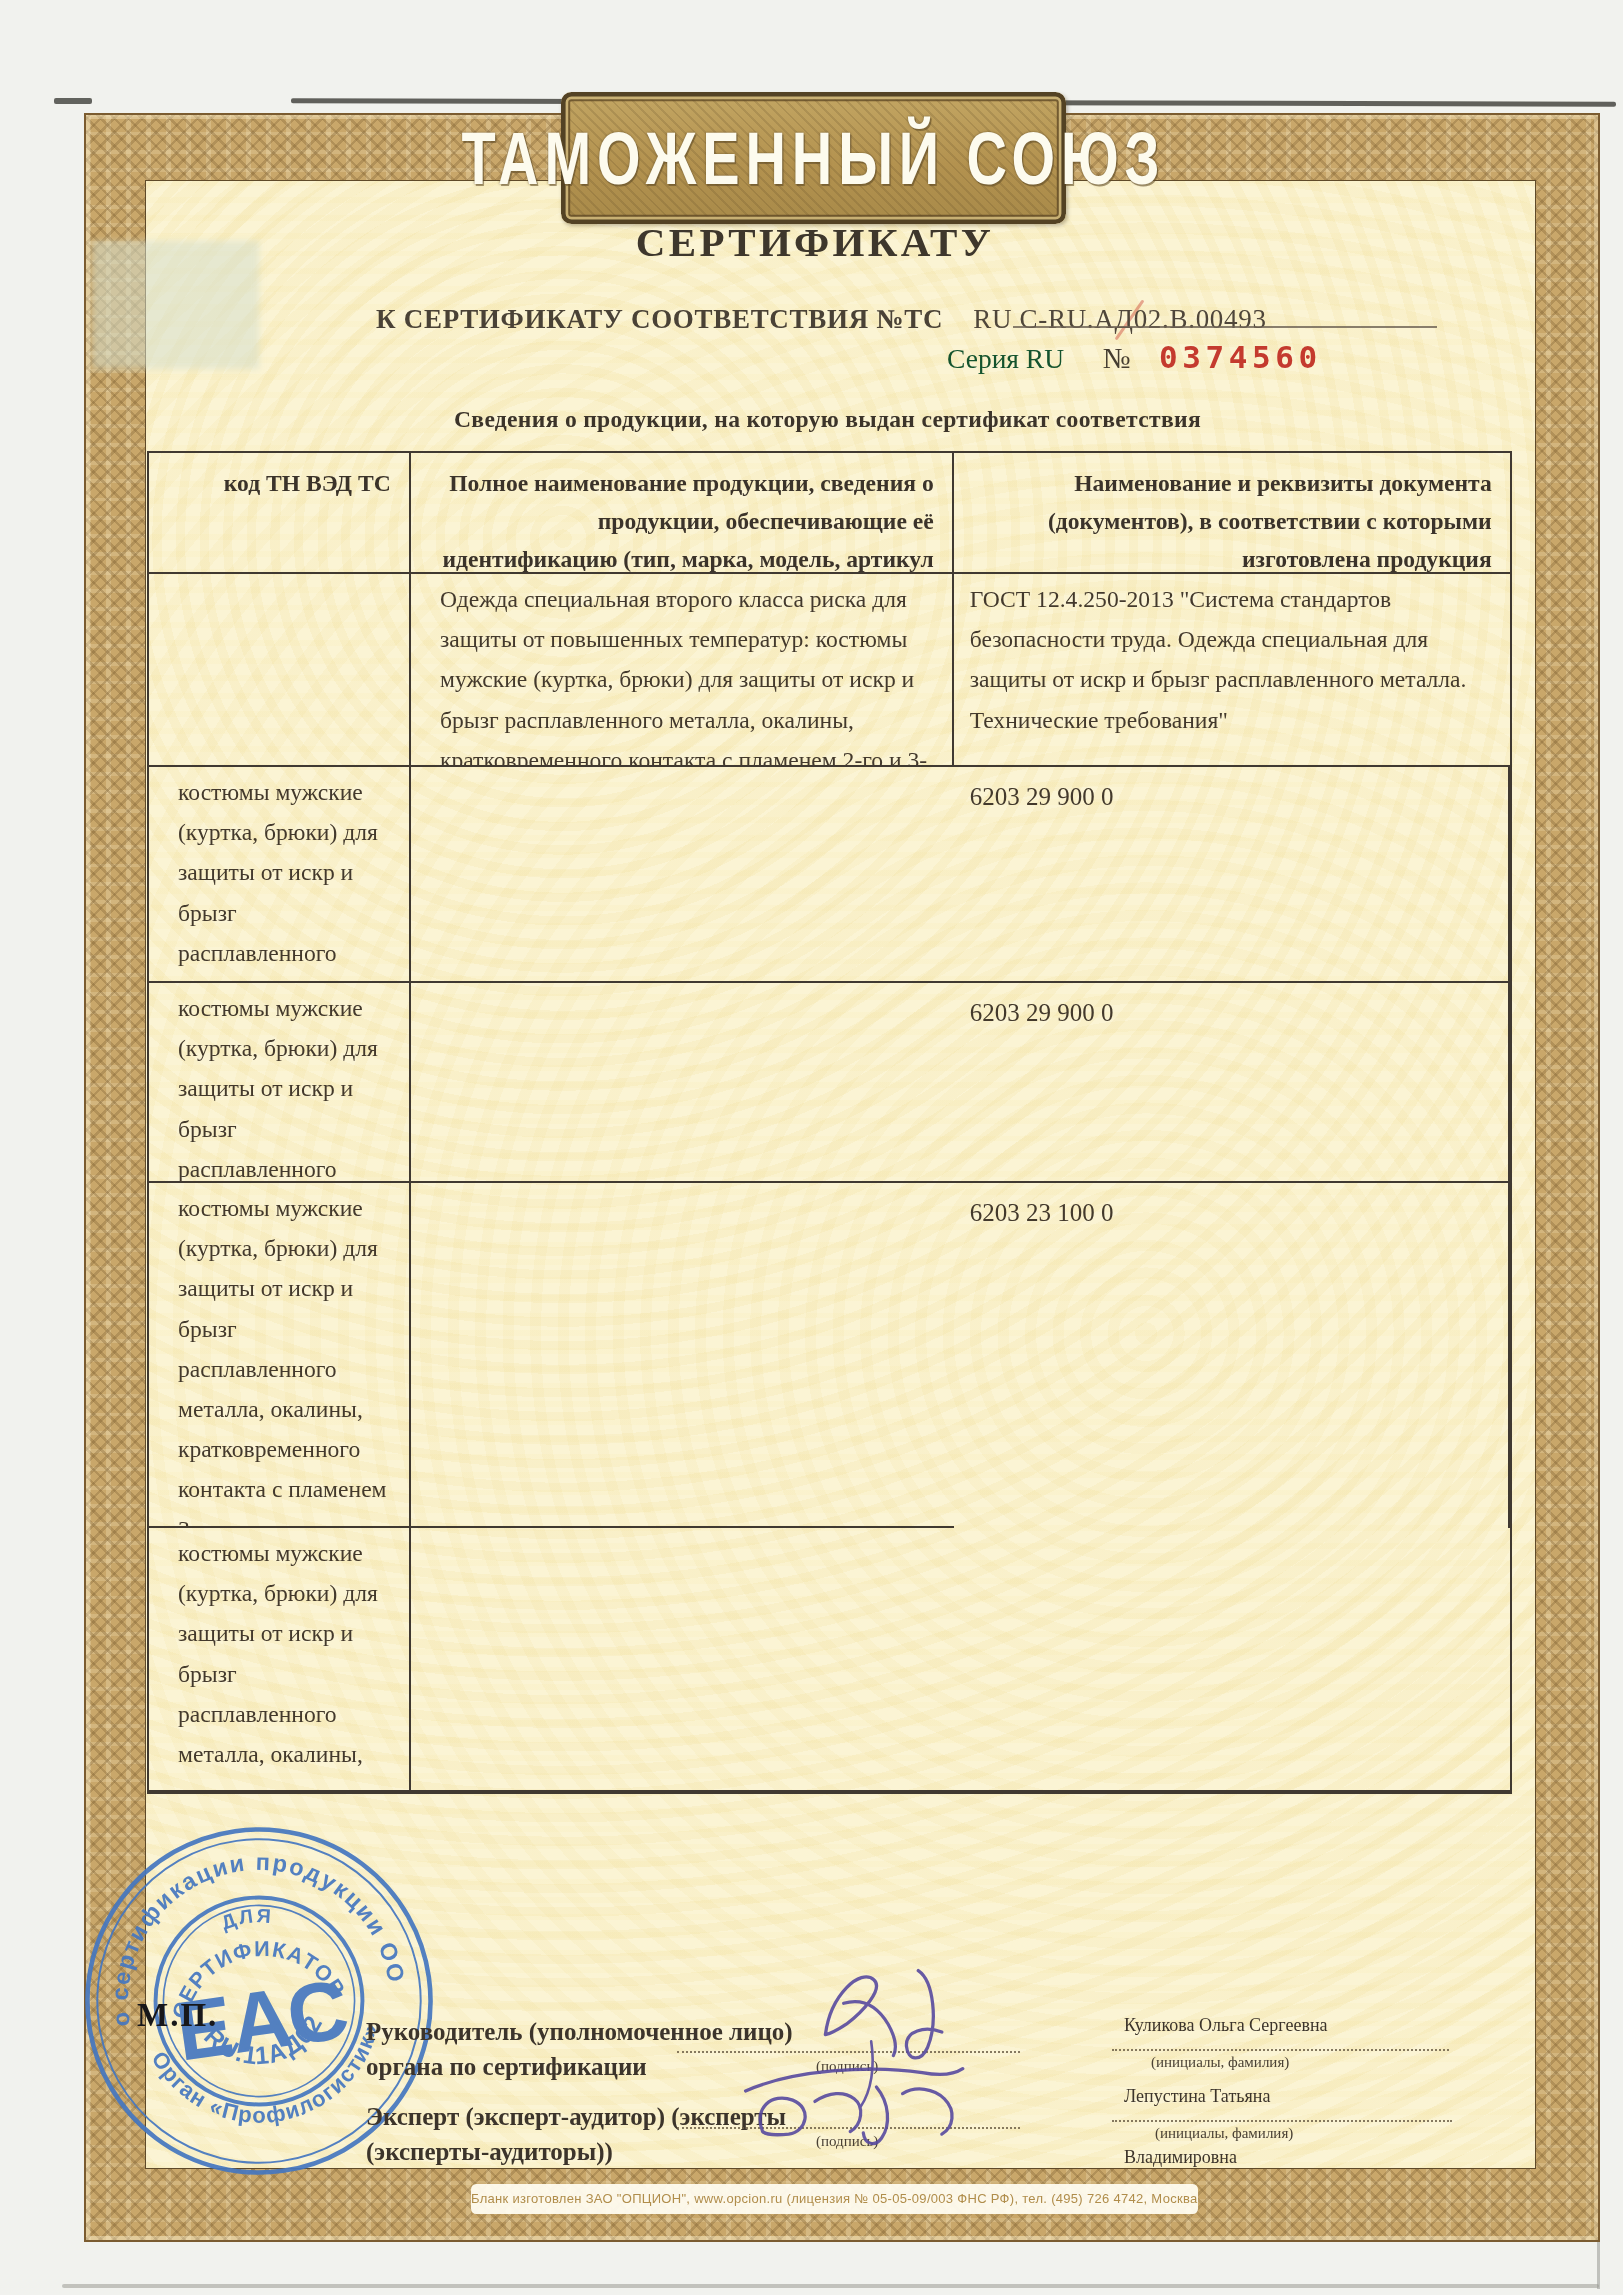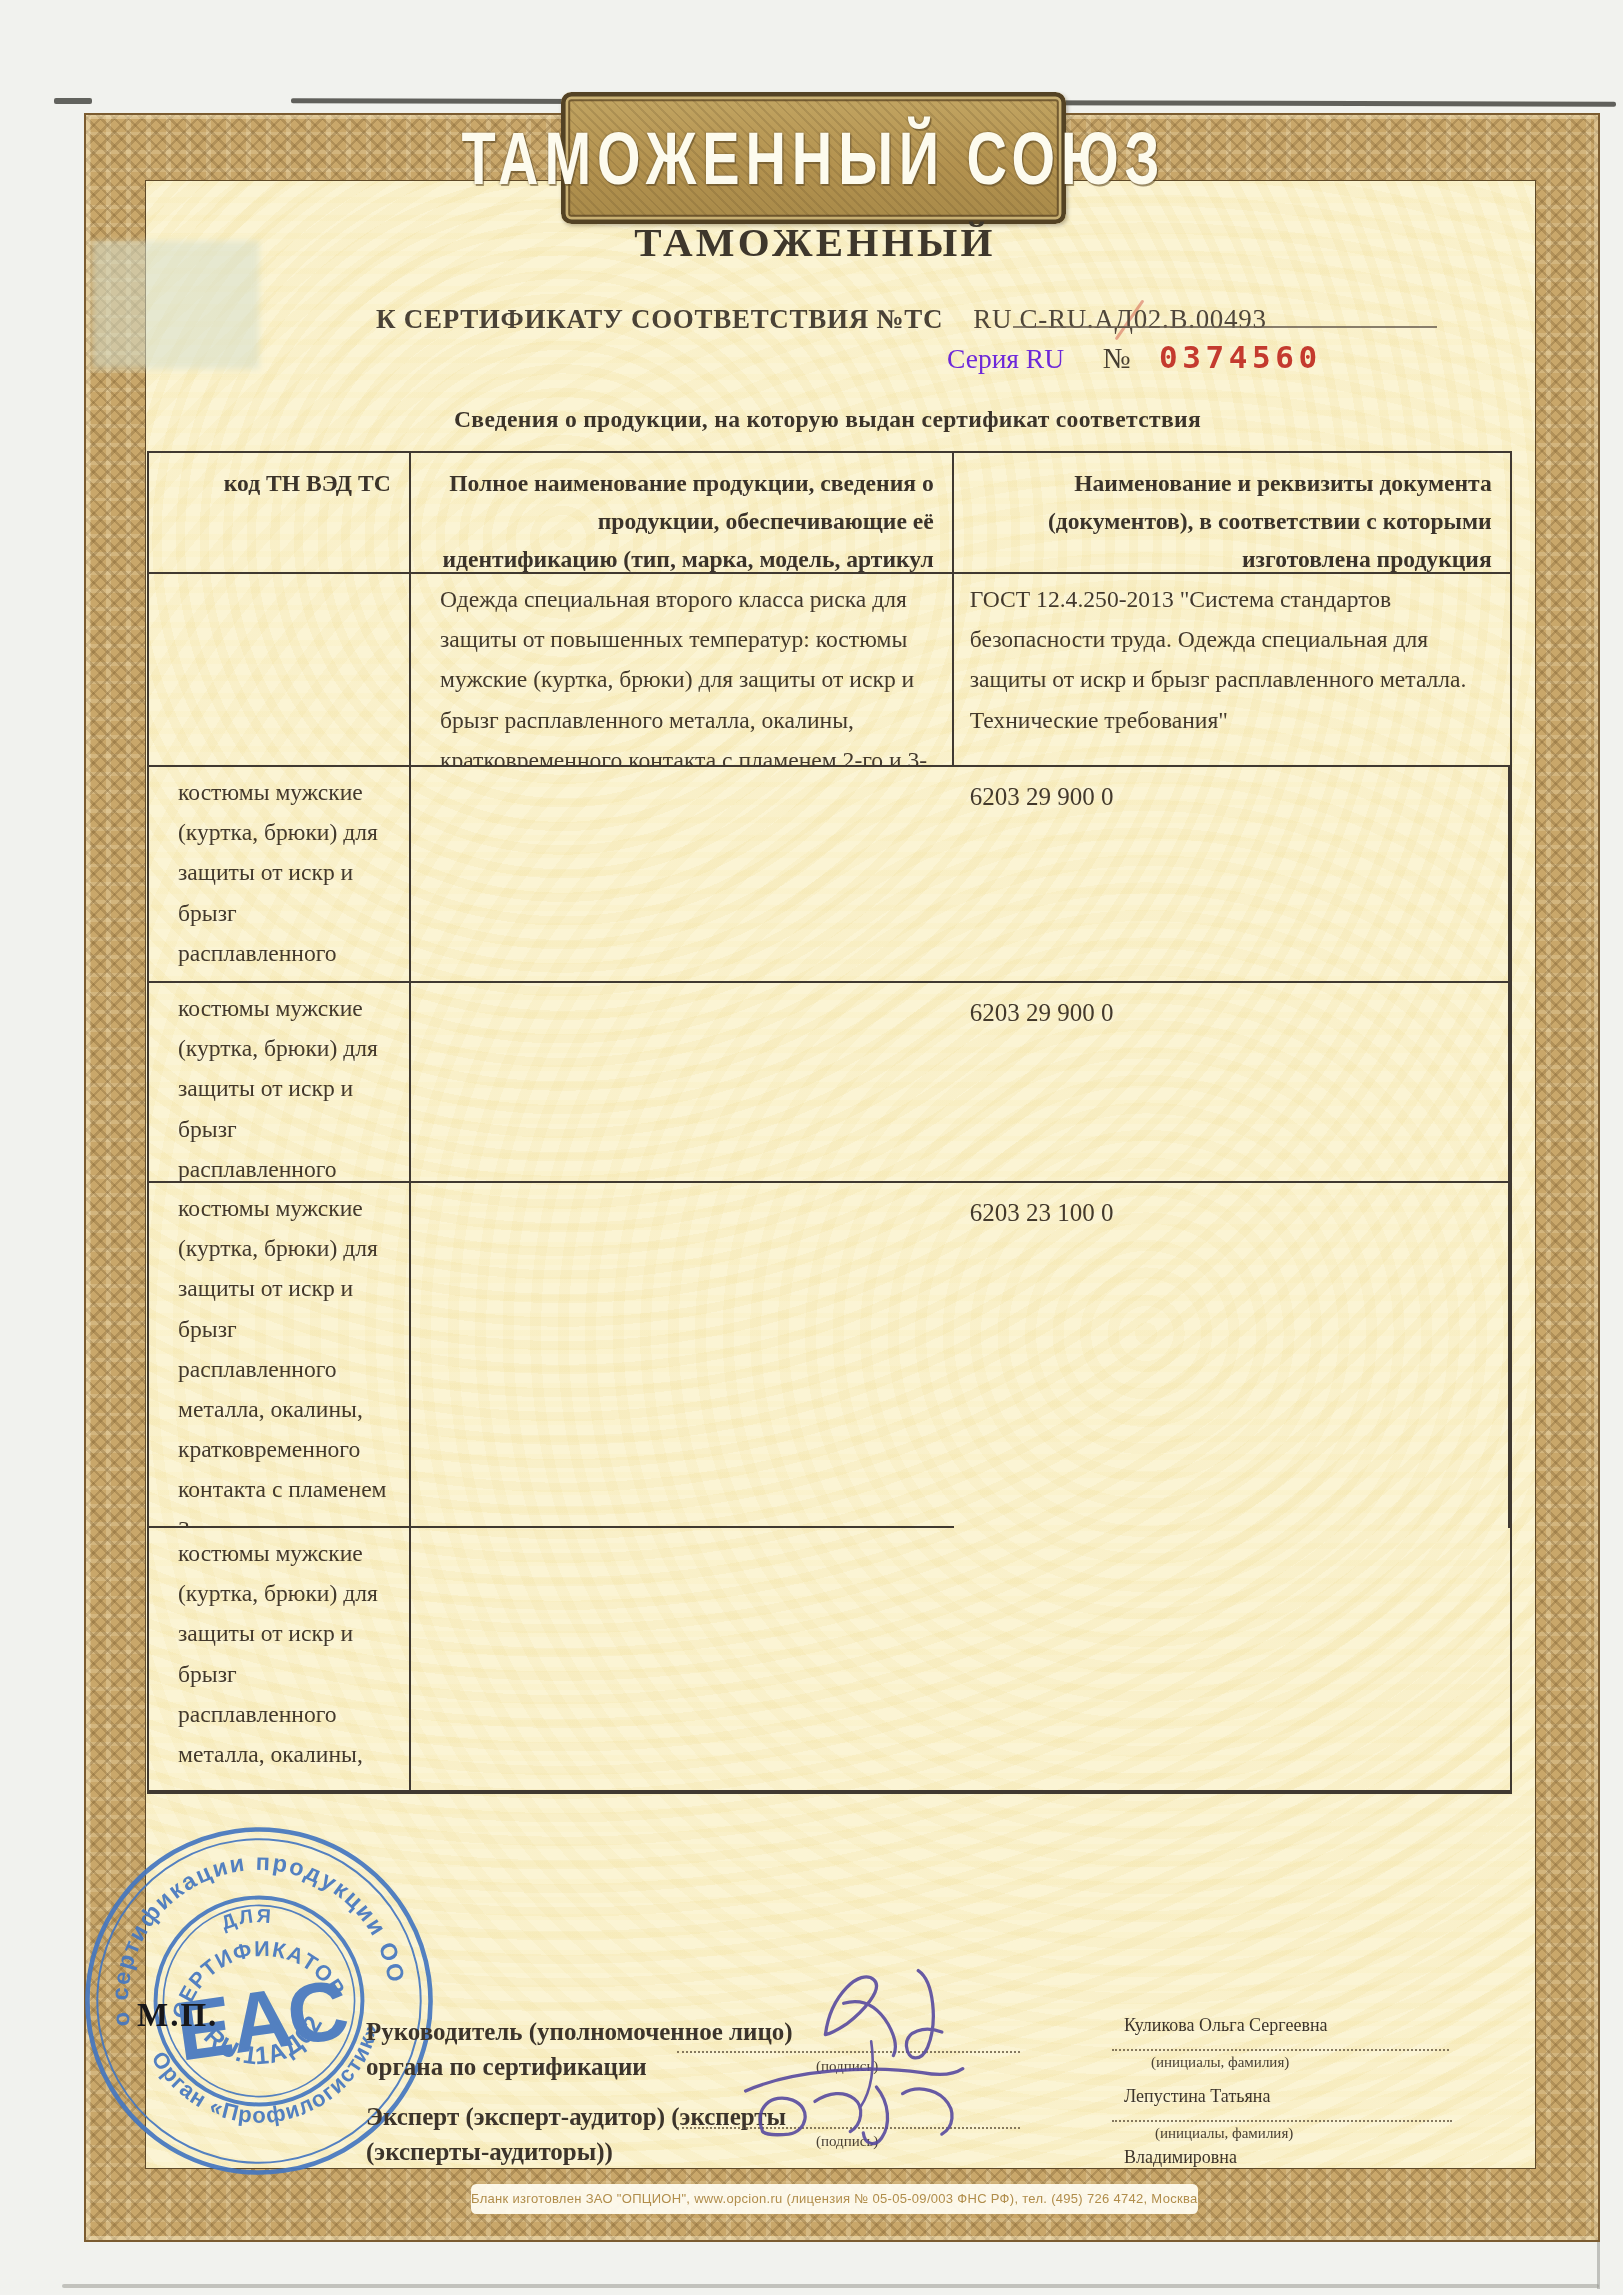--- a/index.html
+++ b/index.html
@@ -65,21 +65,21 @@
 
   .doc-title{
     position:absolute;left:563px;top:218px;width:504px;text-align:center;
     font-weight:bold;font-size:41px;letter-spacing:3.3px;color:#3e372c;
   }
   .cert-line{position:absolute;left:376px;top:304px;white-space:nowrap;color:#4a4236;}
   .cert-line .lbl{font-weight:bold;font-size:27px;letter-spacing:0.7px;}
   .cert-line .num{font-size:27px;letter-spacing:0.7px;margin-left:27.5px;color:#4f463a;}
   .cert-underline{position:absolute;left:1013px;top:326px;width:424px;height:2px;background:#6b6052;opacity:.8;}
   .series-line{position:absolute;left:947px;top:339px;white-space:nowrap;}
-  .series-line .ser{font-size:27.5px;color:#6d28d9;}
+  .series-line .ser{font-size:27.5px;color:#14532d;}
   .series-line .nosign{font-size:29px;color:#453d31;margin-left:36px;}
   .series-line .serno{
     font-family:"DejaVu Sans Mono", monospace;
     font-size:31px;font-weight:bold;letter-spacing:4.6px;color:#c43a2e;margin-left:26px;
   }
 
   .tbl-caption{
     position:absolute;left:147px;top:406px;width:1361px;text-align:center;
     font-weight:bold;font-size:23.6px;color:#3c342a;letter-spacing:0.3px;
   }
@@ -154,21 +154,21 @@
     <div class="paper"></div>
   </div>
 
   <div class="patch-green"></div>
   <div class="penmark"></div>
 
   <div class="banner">
     <span>ТАМОЖЕННЫЙ СОЮЗ</span>
   </div>
 
-  <div class="doc-title">ТАМОЖЕННЫЙ</div>
+  <div class="doc-title">СЕРТИФИКАТУ</div>
 
   <div class="cert-line">
     <span class="lbl">К СЕРТИФИКАТУ СООТВЕТСТВИЯ  №ТС</span>
     <span class="num">RU C-RU.АД02.В.00493</span>
   </div>
   <div class="cert-underline"></div>
 
   <div class="series-line">
     <span class="ser">Серия RU</span>
     <span class="nosign">№</span>

